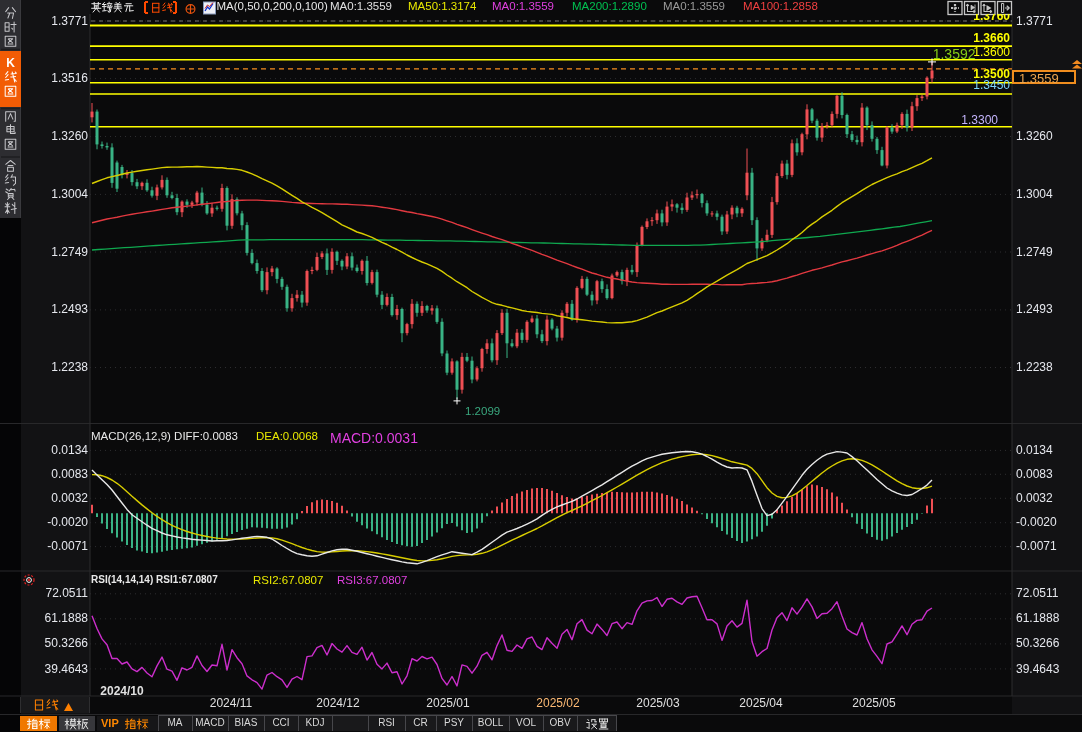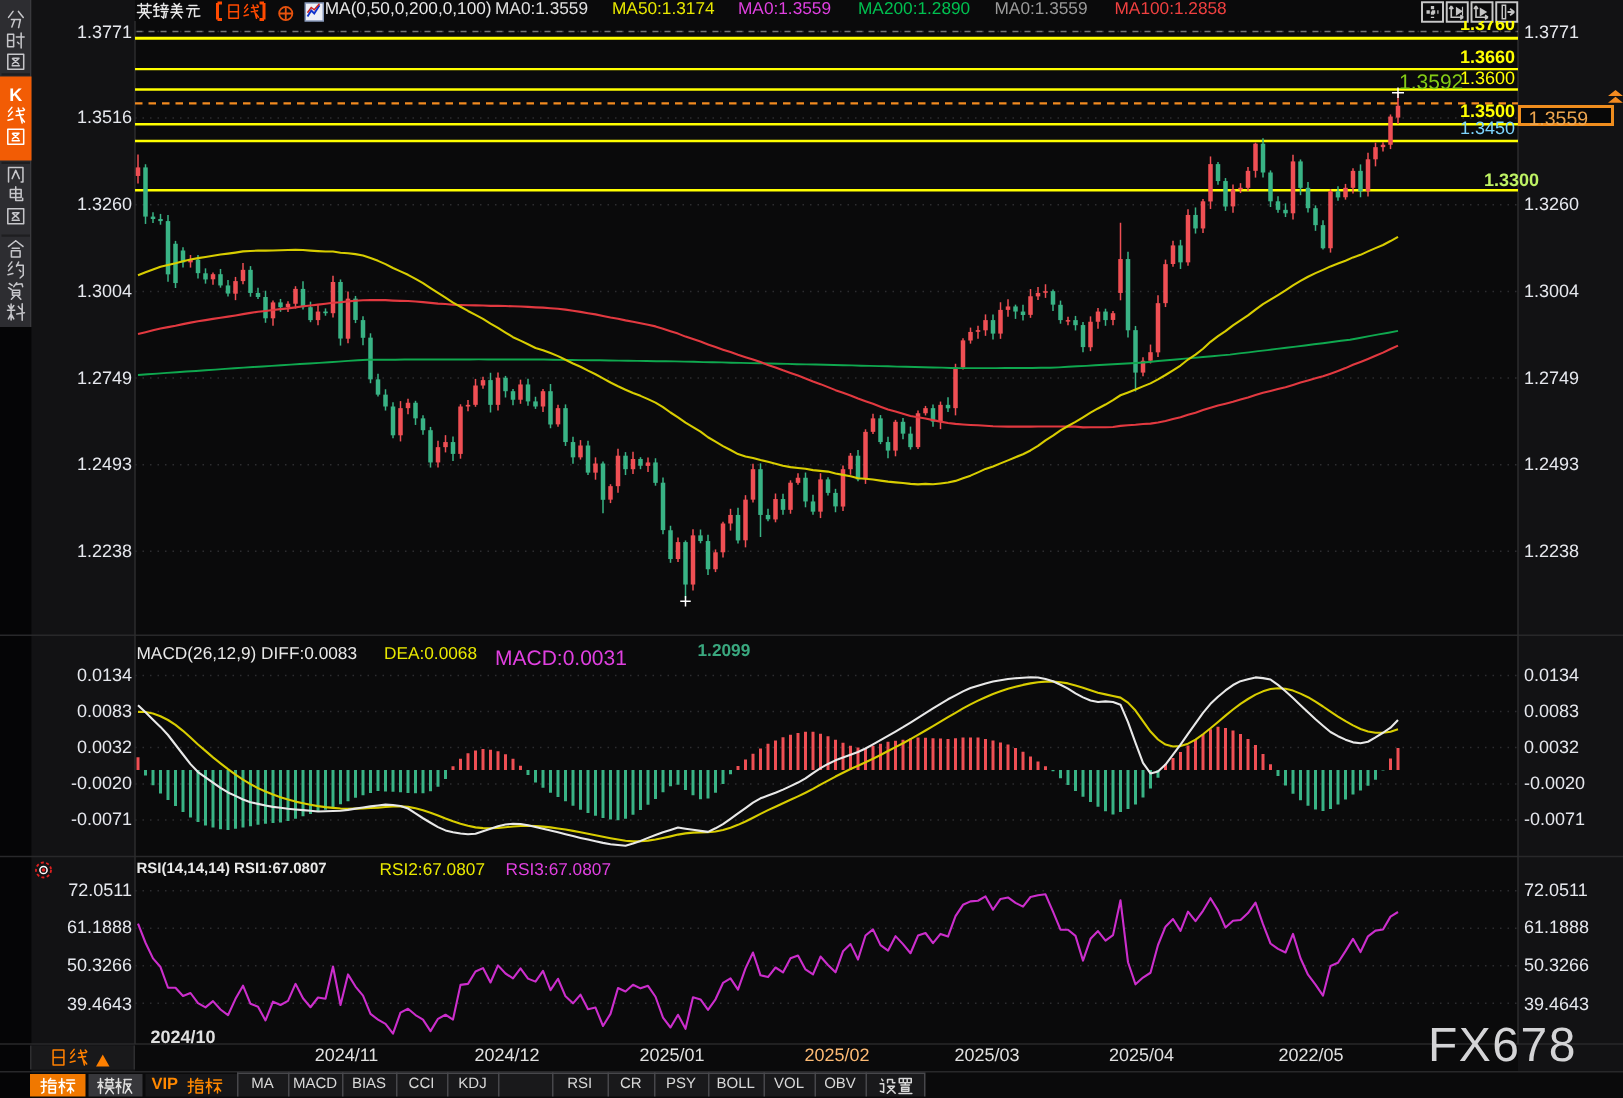--- a/index.html
+++ b/index.html
@@ -653,26 +653,26 @@
     <div style="position:absolute;right:994px;top:611px;font-size:12px;color:#e6e8ee;font-weight:normal;letter-spacing:0;white-space:nowrap">61.1888</div>
     <div style="position:absolute;left:1016px;top:611px;font-size:12px;color:#e6e8ee;font-weight:normal;letter-spacing:0;white-space:nowrap">61.1888</div>
     <div style="position:absolute;right:994px;top:636px;font-size:12px;color:#e6e8ee;font-weight:normal;letter-spacing:0;white-space:nowrap">50.3266</div>
     <div style="position:absolute;left:1016px;top:636px;font-size:12px;color:#e6e8ee;font-weight:normal;letter-spacing:0;white-space:nowrap">50.3266</div>
     <div style="position:absolute;right:994px;top:662px;font-size:12px;color:#e6e8ee;font-weight:normal;letter-spacing:0;white-space:nowrap">39.4643</div>
     <div style="position:absolute;left:1016px;top:662px;font-size:12px;color:#e6e8ee;font-weight:normal;letter-spacing:0;white-space:nowrap">39.4643</div>
     <div style="position:absolute;right:72px;top:31px;font-size:12px;color:#ffff00;font-weight:bold;letter-spacing:0;white-space:nowrap">1.3660</div>
     <div style="position:absolute;right:72px;top:45px;font-size:12px;color:#ffff00;font-weight:normal;letter-spacing:0;white-space:nowrap">1.3600</div>
     <div style="position:absolute;right:72px;top:67px;font-size:12px;color:#ffff00;font-weight:bold;letter-spacing:0;white-space:nowrap">1.3500</div>
     <div style="position:absolute;right:72px;top:78px;font-size:12px;color:#7dd3fc;font-weight:normal;letter-spacing:0;white-space:nowrap">1.3450</div>
-    <div style="position:absolute;right:56px;top:113px;font-size:12px;color:#bef264;font-weight:bold;letter-spacing:0;white-space:nowrap">1.3300</div>
+    <div style="position:absolute;right:84px;top:113px;font-size:12px;color:#c4b5fd;font-weight:normal;letter-spacing:0;white-space:nowrap">1.3300</div>
     <div style="position:absolute;right:72px;top:14px;height:9px;overflow:hidden;font-size:12px;font-weight:bold;color:#ffff00">
       <div style="margin-top:-5px">1.3760</div>
     </div>
     <div style="position:absolute;right:106.5px;top:46px;font-size:14px;color:#84cc16;font-weight:normal;letter-spacing:0;white-space:nowrap">1.3592</div>
-    <div style="position:absolute;left:465px;top:428px;font-size:11.5px;color:#3aa87f;font-weight:bold;letter-spacing:0;white-space:nowrap">1.2099</div>
+    <div style="position:absolute;left:465px;top:405px;font-size:11.5px;color:#3aa87f;font-weight:normal;letter-spacing:0;white-space:nowrap">1.2099</div>
     <div style="position:absolute;left:1012px;top:70px;width:64px;height:14px;background:#080808;border:2px solid #ef8d1e;color:#eda64f;font-size:13px;line-height:14px;text-align:left;padding-left:5px">1.3559</div>
     <svg width="14" height="10" style="position:absolute;left:1070px;top:59px">
       <path d="M2,5 l5,-4 5,4 z M2,9.5 l5,-4 5,4 z" fill="#f28a20"></path>
     </svg>
     <div style="position:absolute;left:216.5px;top:0px;font-size:11.5px;color:#e8e8e8;font-weight:normal;letter-spacing:0;white-space:nowrap">MA(0,50,0,200,0,100)</div>
     <div style="position:absolute;left:330px;top:0px;font-size:11.5px;color:#e0e0e0;font-weight:normal;letter-spacing:0;white-space:nowrap">MA0:1.3559</div>
     <div style="position:absolute;left:408px;top:0px;font-size:11.5px;color:#e8e800;font-weight:normal;letter-spacing:0;white-space:nowrap">MA50:1.3174</div>
     <div style="position:absolute;left:492px;top:0px;font-size:11.5px;color:#e040e0;font-weight:normal;letter-spacing:0;white-space:nowrap">MA0:1.3559</div>
     <div style="position:absolute;left:572px;top:0px;font-size:11.5px;color:#00c050;font-weight:normal;letter-spacing:0;white-space:nowrap">MA200:1.2890</div>
     <div style="position:absolute;left:663px;top:0px;font-size:11.5px;color:#9a9a9a;font-weight:normal;letter-spacing:0;white-space:nowrap">MA0:1.3559</div>
@@ -683,22 +683,21 @@
     <div style="position:absolute;left:91px;top:574px;font-size:10px;color:#e8e8e8;font-weight:bold;letter-spacing:0;white-space:nowrap">RSI(14,14,14) RSI1:67.0807</div>
     <div style="position:absolute;left:253px;top:574px;font-size:11.5px;color:#e8e800;font-weight:normal;letter-spacing:0;white-space:nowrap">RSI2:67.0807</div>
     <div style="position:absolute;left:337px;top:574px;font-size:11.5px;color:#e040e0;font-weight:normal;letter-spacing:0;white-space:nowrap">RSI3:67.0807</div>
     <div style="position:absolute;left:122px;transform:translateX(-50%);top:684px;font-size:12px;color:#e0e0e0;font-weight:bold;letter-spacing:0;white-space:nowrap">2024/10</div>
     <div style="position:absolute;left:231px;transform:translateX(-50%);top:696px;font-size:12px;color:#e0e0e0;font-weight:normal;letter-spacing:0;white-space:nowrap">2024/11</div>
     <div style="position:absolute;left:338px;transform:translateX(-50%);top:696px;font-size:12px;color:#e0e0e0;font-weight:normal;letter-spacing:0;white-space:nowrap">2024/12</div>
     <div style="position:absolute;left:448px;transform:translateX(-50%);top:696px;font-size:12px;color:#e0e0e0;font-weight:normal;letter-spacing:0;white-space:nowrap">2025/01</div>
     <div style="position:absolute;left:558px;transform:translateX(-50%);top:696px;font-size:12px;color:#fdba74;font-weight:normal;letter-spacing:0;white-space:nowrap">2025/02</div>
     <div style="position:absolute;left:658px;transform:translateX(-50%);top:696px;font-size:12px;color:#e0e0e0;font-weight:normal;letter-spacing:0;white-space:nowrap">2025/03</div>
     <div style="position:absolute;left:761px;transform:translateX(-50%);top:696px;font-size:12px;color:#e0e0e0;font-weight:normal;letter-spacing:0;white-space:nowrap">2025/04</div>
-    <div style="position:absolute;left:874px;transform:translateX(-50%);top:696px;font-size:12px;color:#e0e0e0;font-weight:normal;letter-spacing:0;white-space:nowrap">2022/05</div>
-    <div style="position:absolute;left:952px;top:678px;font-size:32px;color:#d4d4d6;letter-spacing:1px">FX678</div>
+    <div style="position:absolute;left:874px;transform:translateX(-50%);top:696px;font-size:12px;color:#e0e0e0;font-weight:normal;letter-spacing:0;white-space:nowrap">2025/05</div>
     <div style="position:absolute;left:20px;top:716px;width:37px;height:15px;background:#f07800"></div>
     <div style="position:absolute;left:59px;top:716px;width:36px;height:15px;background:#37373b"></div>
     <div style="position:absolute;left:97px;top:716px;width:62px;height:15px;background:#161618"></div>
     <div style="position:absolute;left:101px;top:717px;font-size:11px;color:#ff8800;font-weight:bold;letter-spacing:0;white-space:nowrap">VIP</div>
     <div style="position:absolute;left:158px;top:715px;width:458px;height:16px;background:#19191b;border-top:1px solid #47474b"></div>
     <div style="position:absolute;left:158px;top:715px;width:1px;height:16px;background:#47474b"></div>
     <div style="position:absolute;left:192px;top:715px;width:1px;height:16px;background:#47474b"></div>
     <div style="position:absolute;left:228px;top:715px;width:1px;height:16px;background:#47474b"></div>
     <div style="position:absolute;left:264px;top:715px;width:1px;height:16px;background:#47474b"></div>
     <div style="position:absolute;left:298px;top:715px;width:1px;height:16px;background:#47474b"></div>

